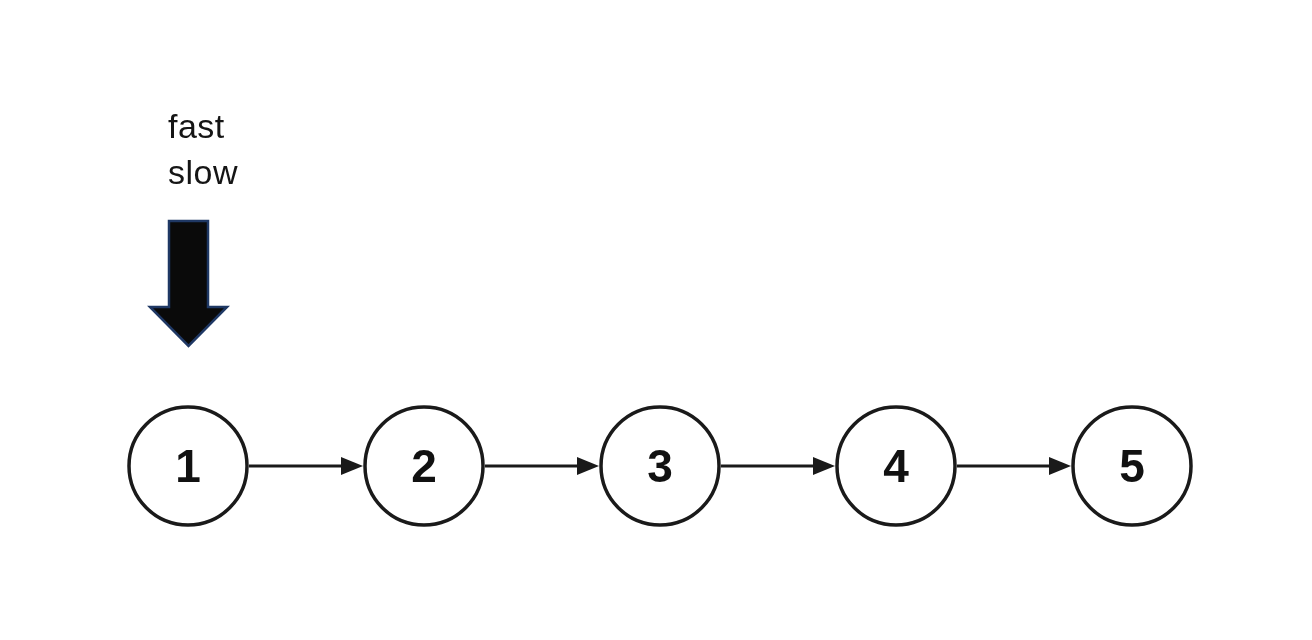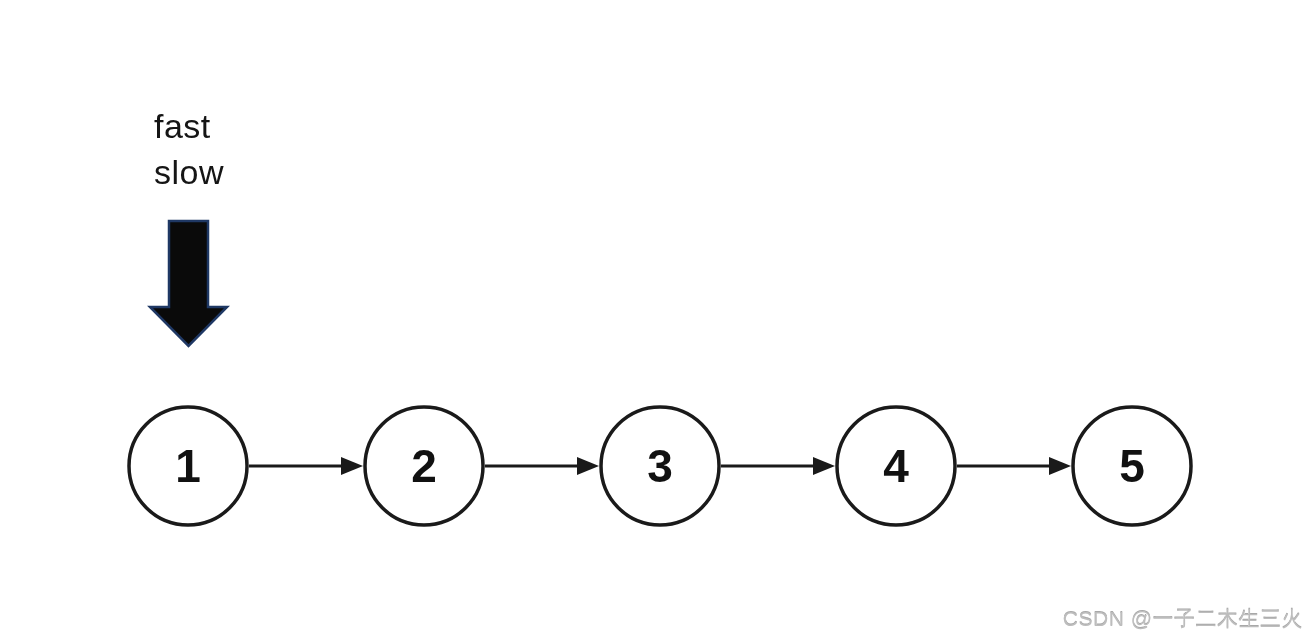--- a/index.html
+++ b/index.html
@@ -10,21 +10,21 @@
   #canvas {
     position: relative;
     width: 1312px;
     height: 640px;
     background: #ffffff;
     overflow: hidden;
     font-family: "Liberation Sans", sans-serif;
   }
   #pointer-labels {
     position: absolute;
-    left: 154px;
+    left: 168px;
     top: 103px;
     color: #151515;
     font-size: 34px;
     line-height: 46px;
     font-weight: 400;
     letter-spacing: 0.5px;
   }
   #diagram-svg {
     position: absolute;
     left: 0;
@@ -87,14 +87,13 @@
           <circle cx="896" cy="466" r="59" fill="#ffffff" stroke="#1a1a1a" stroke-width="3.5"></circle>
           <text x="896" y="482" text-anchor="middle" font-family="&quot;Liberation Sans&quot;, sans-serif" font-size="46" font-weight="bold" fill="#111111">4</text>
         </g>
         <g>
           <circle cx="1132" cy="466" r="59" fill="#ffffff" stroke="#1a1a1a" stroke-width="3.5"></circle>
           <text x="1132" y="482" text-anchor="middle" font-family="&quot;Liberation Sans&quot;, sans-serif" font-size="46" font-weight="bold" fill="#111111">5</text>
         </g>
       </g>
   </svg>
 
-  <div id="watermark">CSDN @一子二木生三火</div>
 </div>
 
 </body></html>

